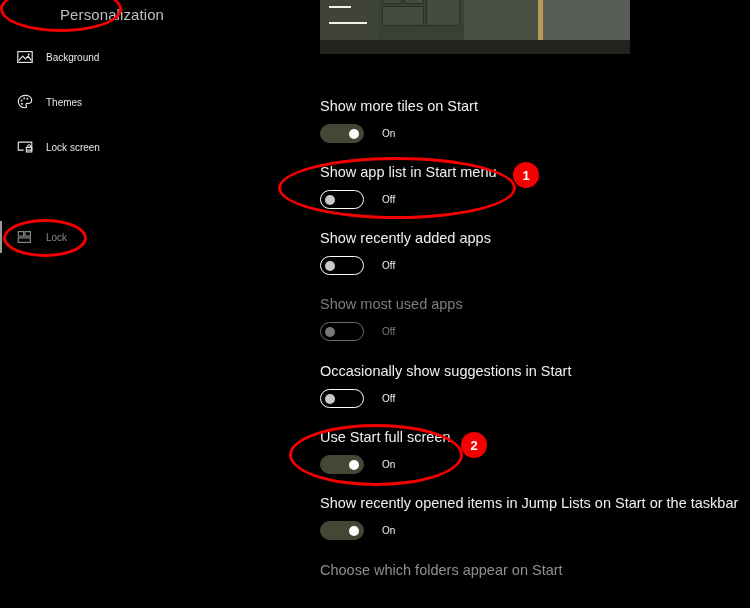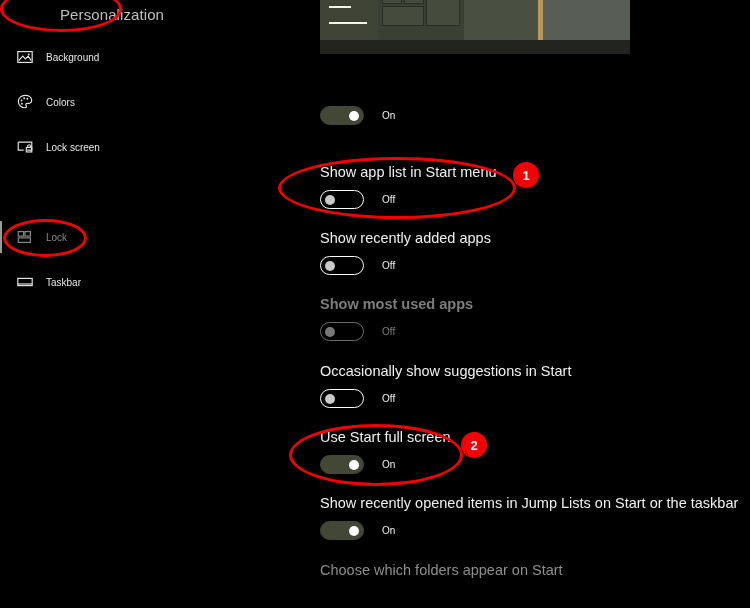--- a/index.html
+++ b/index.html
@@ -122,21 +122,21 @@
   }
 
   
   .setting { position: absolute; left: 20px; }
   .setting-label {
     font-size: 14.5px;
     color: #f0f0f0;
     white-space: nowrap;
     line-height: 18px;
   }
-  .setting.disabled .setting-label { color: #7d7d7d; font-weight: bold; }
+  .setting.disabled .setting-label { color: #7d7d7d; }
 
   .toggle-row {
     display: flex;
     align-items: center;
     margin-top: 9px;
   }
   .toggle {
     position: relative;
     width: 44px; height: 19px;
     border-radius: 10px;
@@ -229,21 +229,21 @@
     <div class="nav-item" style="top:81px">
       <span class="nav-icon">
         <svg viewBox="0 0 20 20" width="18" height="18">
           <path d="M10 2.6c-4.1 0-7.4 3.1-7.4 6.9 0 3.9 3.3 6.9 7.4 6.9 1 0 1.7-.6 1.7-1.4 0-.4-.2-.7-.4-1-.2-.3-.4-.6-.4-1 0-.8.7-1.4 1.6-1.4h1.1c2.1 0 3.8-1.6 3.8-3.6 0-3.2-3-5.4-7.4-5.4z"></path>
           <circle cx="6.2" cy="8.4" r="1.05" fill="#e3e3e3" stroke="none"></circle>
           <circle cx="9.1" cy="5.8" r="1.05" fill="#e3e3e3" stroke="none"></circle>
           <circle cx="12.6" cy="6.4" r="1.05" fill="#e3e3e3" stroke="none"></circle>
           <circle cx="6.6" cy="12" r="1.05" fill="#e3e3e3" stroke="none"></circle>
         </svg>
       </span>
-      <span class="nav-label">Colors</span>
+      <span class="nav-label">Themes</span>
     </div>
 
     <div class="nav-item" style="top:126px">
       <span class="nav-icon">
         <svg viewBox="0 0 20 20" width="18" height="18">
           <path d="M2.5 4.5h15v9h-5"></path>
           <path d="M2.5 4.5v9h6"></path>
           <rect x="11.5" y="10.5" width="6" height="5"></rect>
           <path d="M13 10.5V9a1.5 1.5 0 0 1 3 0v1.5"></path>
         </svg>
@@ -257,29 +257,20 @@
       <span class="nav-icon">
         <svg viewBox="0 0 20 20" width="18" height="18">
           <rect x="2.5" y="4" width="6" height="5"></rect>
           <rect x="10" y="4" width="6" height="5"></rect>
           <rect x="2.5" y="11" width="13.5" height="5"></rect>
         </svg>
       </span>
       <span class="nav-label">Lock</span>
     </div>
 
-    <div class="nav-item" style="top:261px">
-      <span class="nav-icon">
-        <svg viewBox="0 0 20 20" width="18" height="18">
-          <rect x="2" y="6" width="16" height="8"></rect>
-          <path d="M2 12.2h16"></path>
-        </svg>
-      </span>
-      <span class="nav-label">Taskbar</span>
-    </div>
   </div>
 
   <div id="main">
 
     <div id="preview">
       <div id="pv-applist">
 
         <div class="pv-line" style="top:40px; width:22px;"></div>
         <div class="pv-line" style="top:56px; width:38px;"></div>
       </div>
@@ -295,20 +286,21 @@
 
         <div id="pv-panelA"></div>
         <div id="pv-gold"></div>
         <div id="pv-panelB"></div>
       </div>
 
       <div id="pv-footer"></div>
     </div>
 
     <div class="setting" style="top:97px">
+      <div class="setting-label">Show more tiles on Start</div>
       <div class="toggle-row">
         <div class="toggle on">
             <span class="knob"></span>
           </div>
         <span class="toggle-state">On</span>
       </div>
     </div>
 
     <div class="setting" style="top:163px">
       <div class="setting-label">Show app list in Start menu</div>

